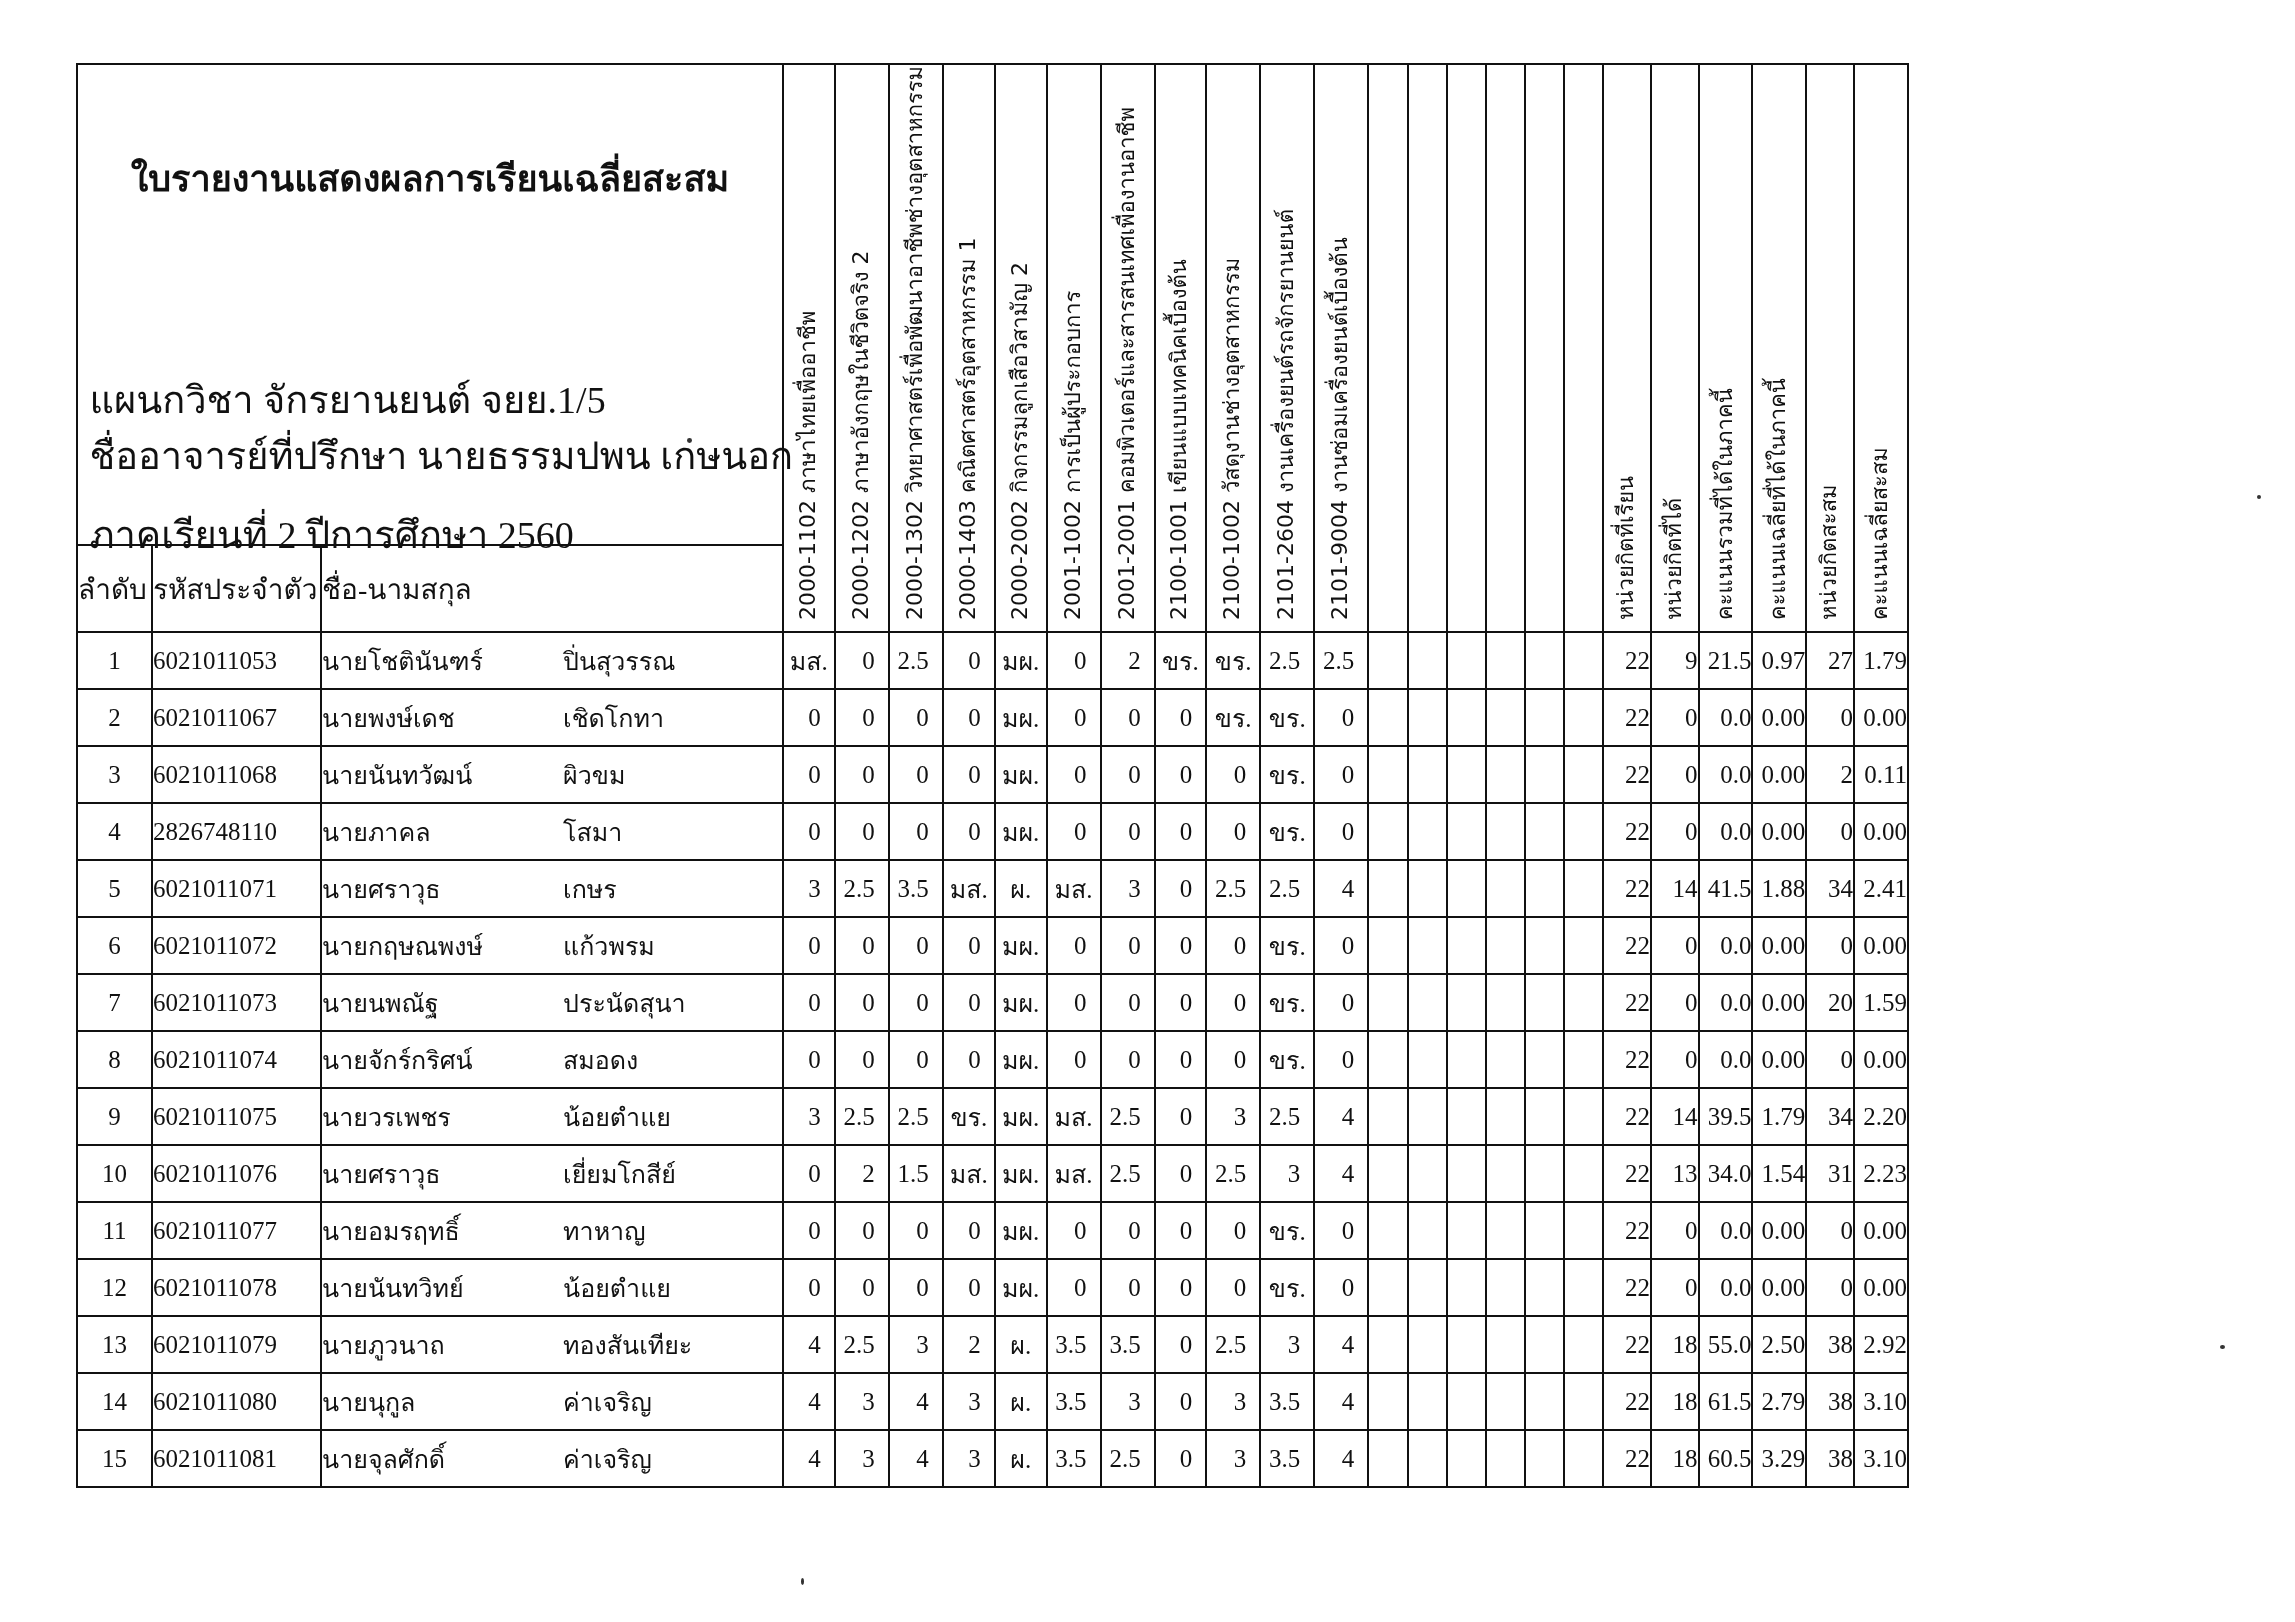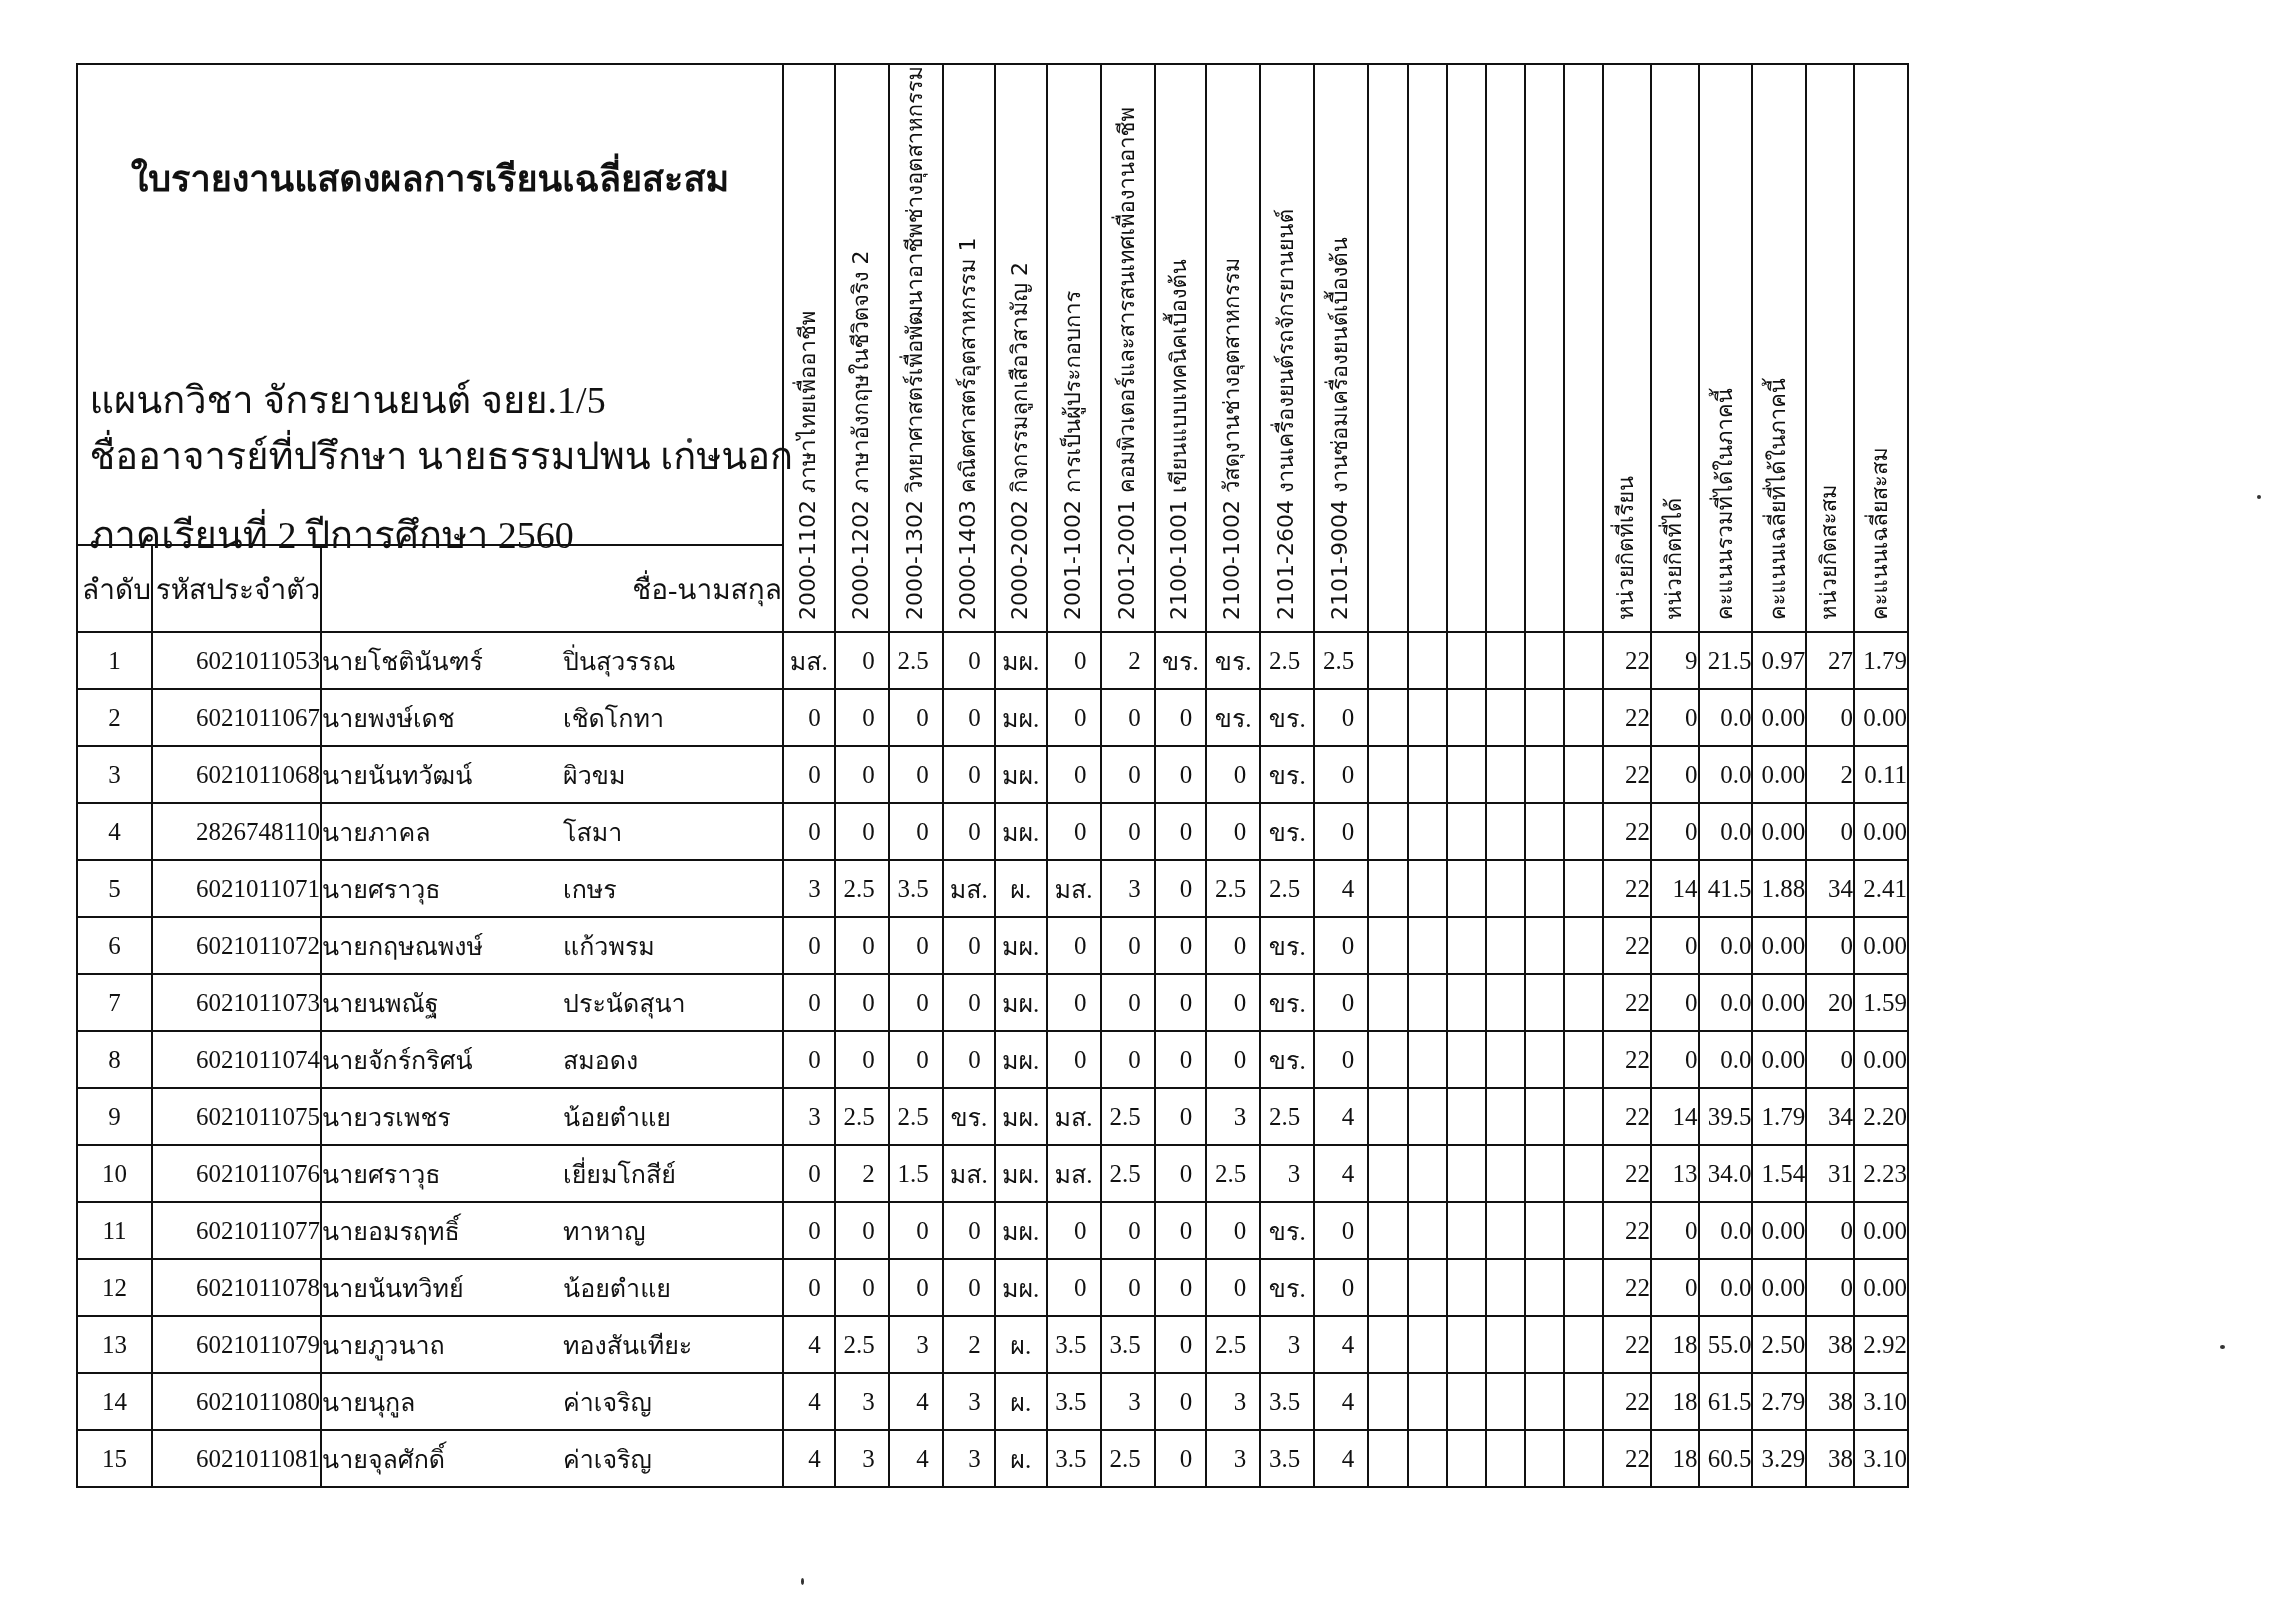--- a/index.html
+++ b/index.html
@@ -8,29 +8,29 @@
   .page { position: absolute; left: 0; top: 0; width: 1909px; height: 1622px; background: #fff; }
   table.report { position: absolute; left: 76px; top: 63px; border-collapse: collapse; table-layout: fixed; }
   table.report td, table.report th { border: 2.5px solid #111; padding: 0; font-weight: normal; }
   .info-cell { vertical-align: top; position: relative; height: 479px; }
   .title { position: absolute; left: 0; right: 0; top: 85px; text-align: center;
            font-size: 36px; font-weight: bold; }
   .info-line { position: absolute; left: 11.4px; font-size: 38px; white-space: nowrap; }
   .info-line.l1 { top: 304px; }
   .info-line.l2 { top: 360px; }
   .info-line.l3 { top: 415px; margin-top: 24px; }
-  .hdr-label { height: 85px; text-align: right; vertical-align: middle; font-size: 28px; font-weight: bold; }
+  .hdr-label { height: 85px; text-align: left; vertical-align: middle; font-size: 28px; font-weight: bold; }
   .vhead { height: 564px; vertical-align: bottom; position: relative; }
   .vtext { position: absolute; left: 50%; bottom: 11.4px; transform-origin: left bottom;
            transform: translateX(16.4px) rotate(-90deg); white-space: nowrap; font-size: 22px;
            font-family: "DejaVu Sans", "Liberation Sans", sans-serif; }
   .vtext.sum { bottom: 11.4px; }
   tbody td { height: 55px; font-size: 25px; vertical-align: middle; }
   td.c-idx { text-align: center; }
-  td.c-id { text-align: right; }
+  td.c-id { text-align: left; }
   td.c-name { padding-left: 11.4px; white-space: nowrap; }
   td.c-name .first { display: inline-block; width: 241px; }
   td.c-grade { text-align: center; }
   td.c-grade.num { text-align: right; padding-right: 13px; }
   td.c-sum { text-align: right; padding-right: 4.9px; font-family: "Liberation Serif", serif; }
   .speck { position: absolute; background: #333; border-radius: 50%; }
 </style>
 </head>
 <body>
 

